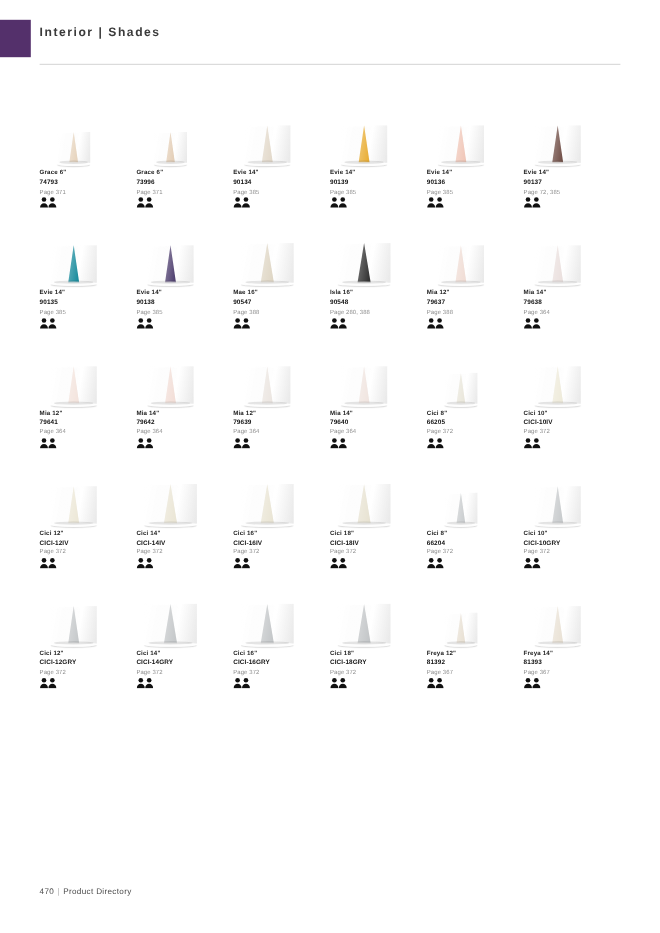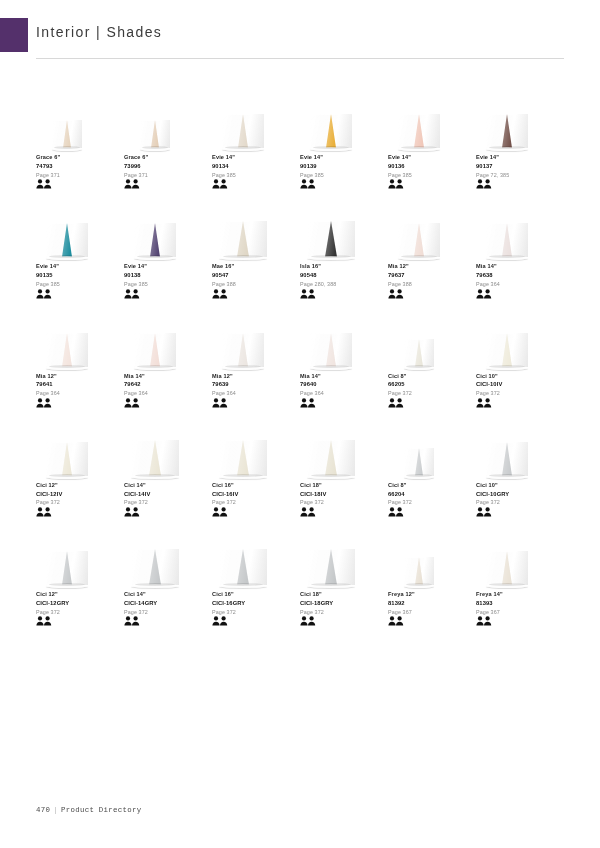--- a/index.html
+++ b/index.html
@@ -9,21 +9,21 @@
     -webkit-font-smoothing:antialiased;
     overflow:hidden;position:relative;
   }
   .page{position:relative;width:600px;height:848px;box-sizing:border-box;}
 
   
   .header{position:absolute;left:0;top:18px;width:600px;height:40px;}
   .header-swatch{position:absolute;left:0;top:0;width:28px;height:34px;background:#54306b;}
   .header-title{
     position:absolute;left:36px;top:6px;
-    font-size:14px;letter-spacing:1.4px;color:#3b3b3b;font-weight:400;
+    font-size:11px;letter-spacing:1.4px;color:#3b3b3b;font-weight:700;
     white-space:nowrap;
   }
   .header-rule{position:absolute;left:36px;top:40px;width:528px;height:1px;background:#d8d8d8;}
 
   
   .grid{position:absolute;left:36px;top:86px;width:528px;}
   .row{display:flex;width:528px;margin-bottom:6px;}
   .cell{width:88px;margin-right:0;position:relative;}
   .shade-box{height:62px;display:flex;align-items:flex-end;justify-content:flex-start;}
   .shade-wrap{position:relative;width:60px;margin-left:1px;}
@@ -65,21 +65,21 @@
   }
   .p-page{
     font-size:5.4px;font-weight:400;color:#8d8d8d;line-height:1.6;
     letter-spacing:0.1px;white-space:nowrap;
   }
   .p-icon{margin-top:2px;height:10px;}
   .p-icon svg{display:block;}
 
   
   .footer{position:absolute;left:36px;top:806px;width:528px;}
-  .footer-text{font-size:7.4px;color:#4a4a4a;letter-spacing:0.3px;white-space:nowrap;font-family:Liberation Mono, monospace;}
+  .footer-text{font-size:7.4px;color:#4a4a4a;letter-spacing:0.3px;white-space:nowrap;}
   .footer-text .num{color:#4a4a4a;}
   .footer-text .sep{color:#b5b5b5;padding:0 3px;}
 </style>
 </head>
 <body>
 
 <div class="page">
 
   <div class="header">
     <div class="header-swatch"></div>

